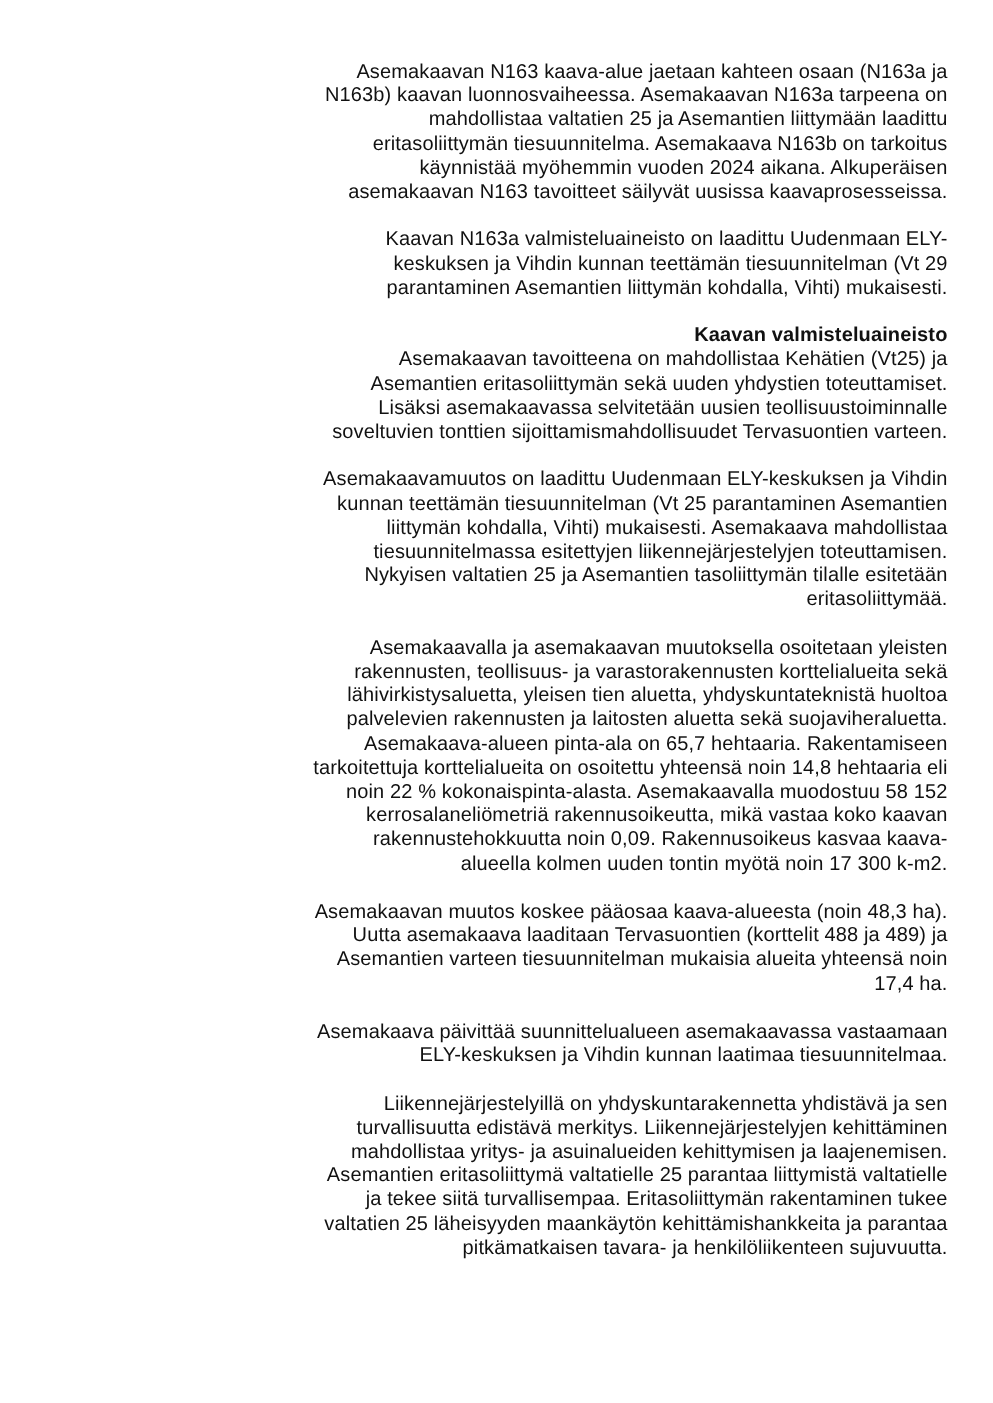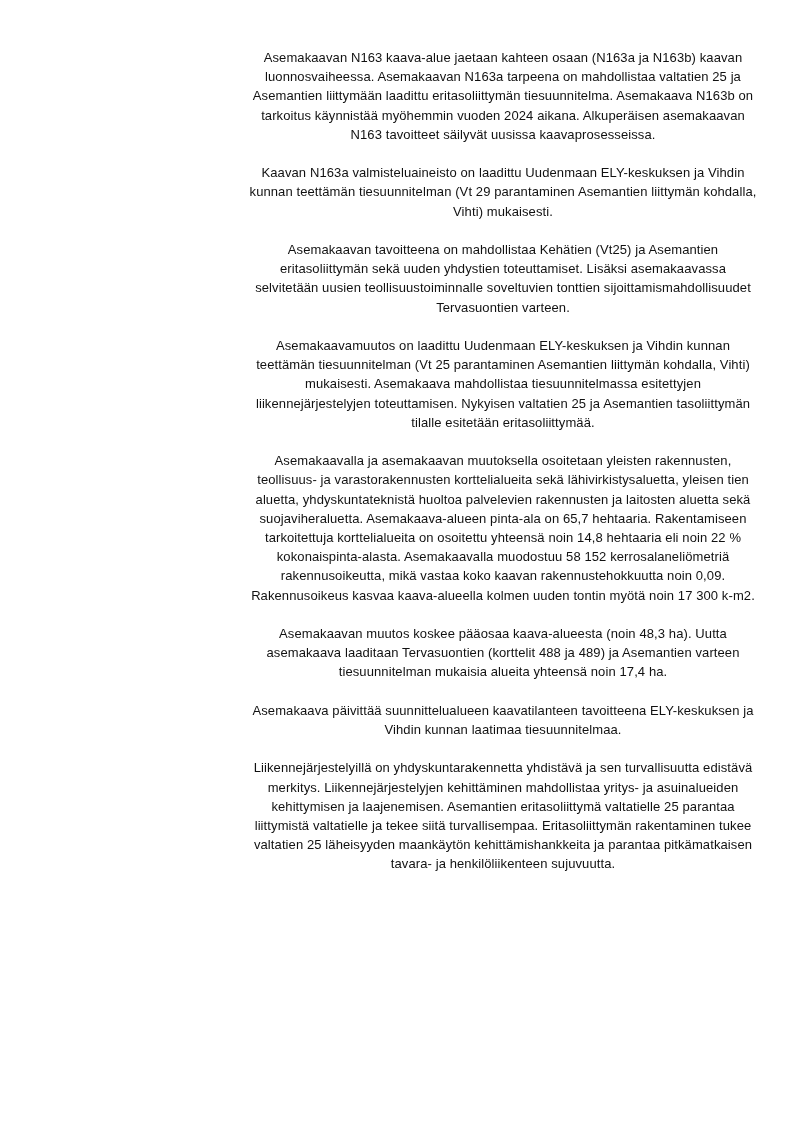--- a/index.html
+++ b/index.html
@@ -14,40 +14,41 @@
     background: #ffffff;
     overflow: hidden;
     font-family: "Liberation Sans", sans-serif;
     color: #111111;
   }
   .text-column {
     position: absolute;
     left: 248px;
     top: 48px;
     width: 510px;
-    font-size: 13px;
+    font-size: 16px;
     line-height: 19.2px;
-    text-align: center;
+    text-align: right;
     letter-spacing: 0.1px;
   }
   .text-column p {
     margin: 0 0 19.2px 0;
   }
   .text-column p.heading {
     font-weight: bold;
     margin: 0;
   }
 </style>
 </head>
 <body>
 
 <div class="page">
   <div class="text-column">
     <p>Asemakaavan N163 kaava-alue jaetaan kahteen osaan (N163a ja N163b) kaavan luonnosvaiheessa. Asemakaavan N163a tarpeena on mahdollistaa valtatien 25 ja Asemantien liittymään laadittu eritasoliittymän tiesuunnitelma. Asemakaava N163b on tarkoitus käynnistää myöhemmin vuoden 2024 aikana. Alkuperäisen asemakaavan N163 tavoitteet säilyvät uusissa kaavaprosesseissa.</p>
     <p>Kaavan N163a valmisteluaineisto on laadittu Uudenmaan ELY-keskuksen ja Vihdin kunnan teettämän tiesuunnitelman (Vt 29 parantaminen Asemantien liittymän kohdalla, Vihti) mukaisesti.</p>
+    <p class="heading">Kaavan valmisteluaineisto</p>
     <p>Asemakaavan tavoitteena on mahdollistaa Kehätien (Vt25) ja Asemantien eritasoliittymän sekä uuden yhdystien toteuttamiset. Lisäksi asemakaavassa selvitetään uusien teollisuustoiminnalle soveltuvien tonttien sijoittamismahdollisuudet Tervasuontien varteen.</p>
     <p>Asemakaavamuutos on laadittu Uudenmaan ELY-keskuksen ja Vihdin kunnan teettämän tiesuunnitelman (Vt 25 parantaminen Asemantien liittymän kohdalla, Vihti) mukaisesti. Asemakaava mahdollistaa tiesuunnitelmassa esitettyjen liikennejärjestelyjen toteuttamisen. Nykyisen valtatien 25 ja Asemantien tasoliittymän tilalle esitetään eritasoliittymää.</p>
     <p>Asemakaavalla ja asemakaavan muutoksella osoitetaan yleisten rakennusten, teollisuus- ja varastorakennusten korttelialueita sekä lähivirkistysaluetta, yleisen tien aluetta, yhdyskuntateknistä huoltoa palvelevien rakennusten ja laitosten aluetta sekä suojaviheraluetta. Asemakaava-alueen pinta-ala on 65,7 hehtaaria. Rakentamiseen tarkoitettuja korttelialueita on osoitettu yhteensä noin 14,8 hehtaaria eli noin 22 % kokonaispinta-alasta. Asemakaavalla muodostuu 58 152 kerrosalaneliömetriä rakennusoikeutta, mikä vastaa koko kaavan rakennustehokkuutta noin 0,09. Rakennusoikeus kasvaa kaava-alueella kolmen uuden tontin myötä noin 17 300 k-m2.</p>
     <p>Asemakaavan muutos koskee pääosaa kaava-alueesta (noin 48,3 ha). Uutta asemakaava laaditaan Tervasuontien (korttelit 488 ja 489) ja Asemantien varteen tiesuunnitelman mukaisia alueita yhteensä noin 17,4 ha.</p>
-    <p>Asemakaava päivittää suunnittelualueen kaavatilanteen tavoitteena ELY-keskuksen ja Vihdin kunnan laatimaa tiesuunnitelmaa.</p>
+    <p>Asemakaava päivittää suunnittelualueen asemakaavassa vastaamaan ELY-keskuksen ja Vihdin kunnan laatimaa tiesuunnitelmaa.</p>
     <p>Liikennejärjestelyillä on yhdyskuntarakennetta yhdistävä ja sen turvallisuutta edistävä merkitys. Liikennejärjestelyjen kehittäminen mahdollistaa yritys- ja asuinalueiden kehittymisen ja laajenemisen. Asemantien eritasoliittymä valtatielle 25 parantaa liittymistä valtatielle ja tekee siitä turvallisempaa. Eritasoliittymän rakentaminen tukee valtatien 25 läheisyyden maankäytön kehittämishankkeita ja parantaa pitkämatkaisen tavara- ja henkilöliikenteen sujuvuutta.</p>
   </div>
 </div>
 
 </body></html>

